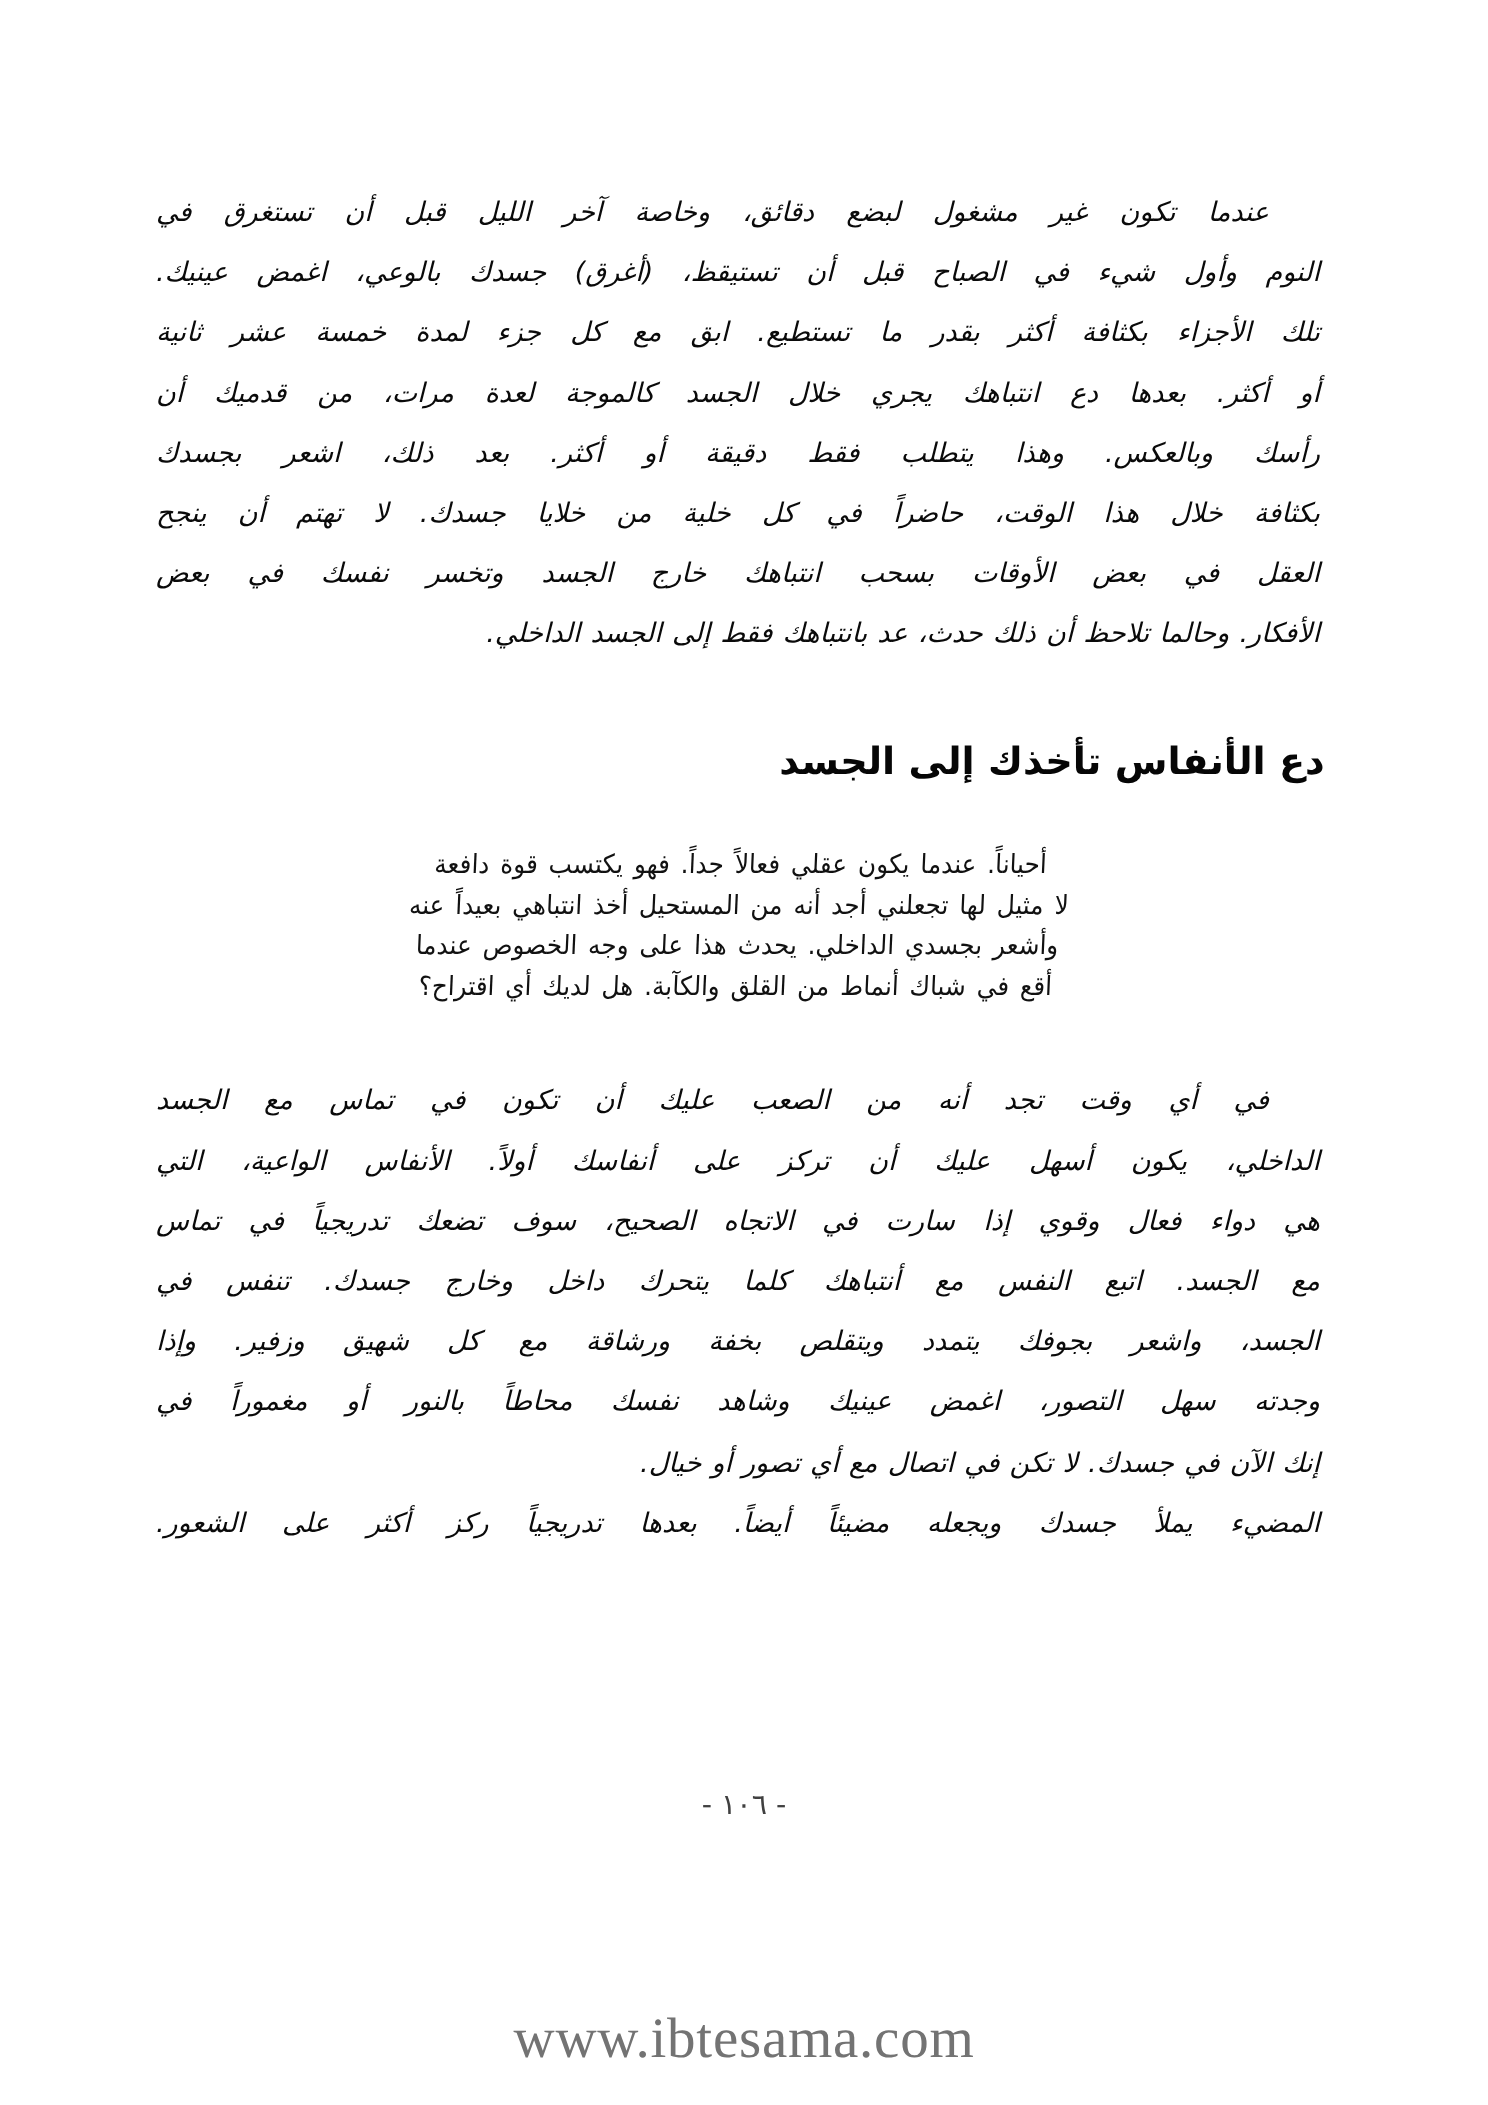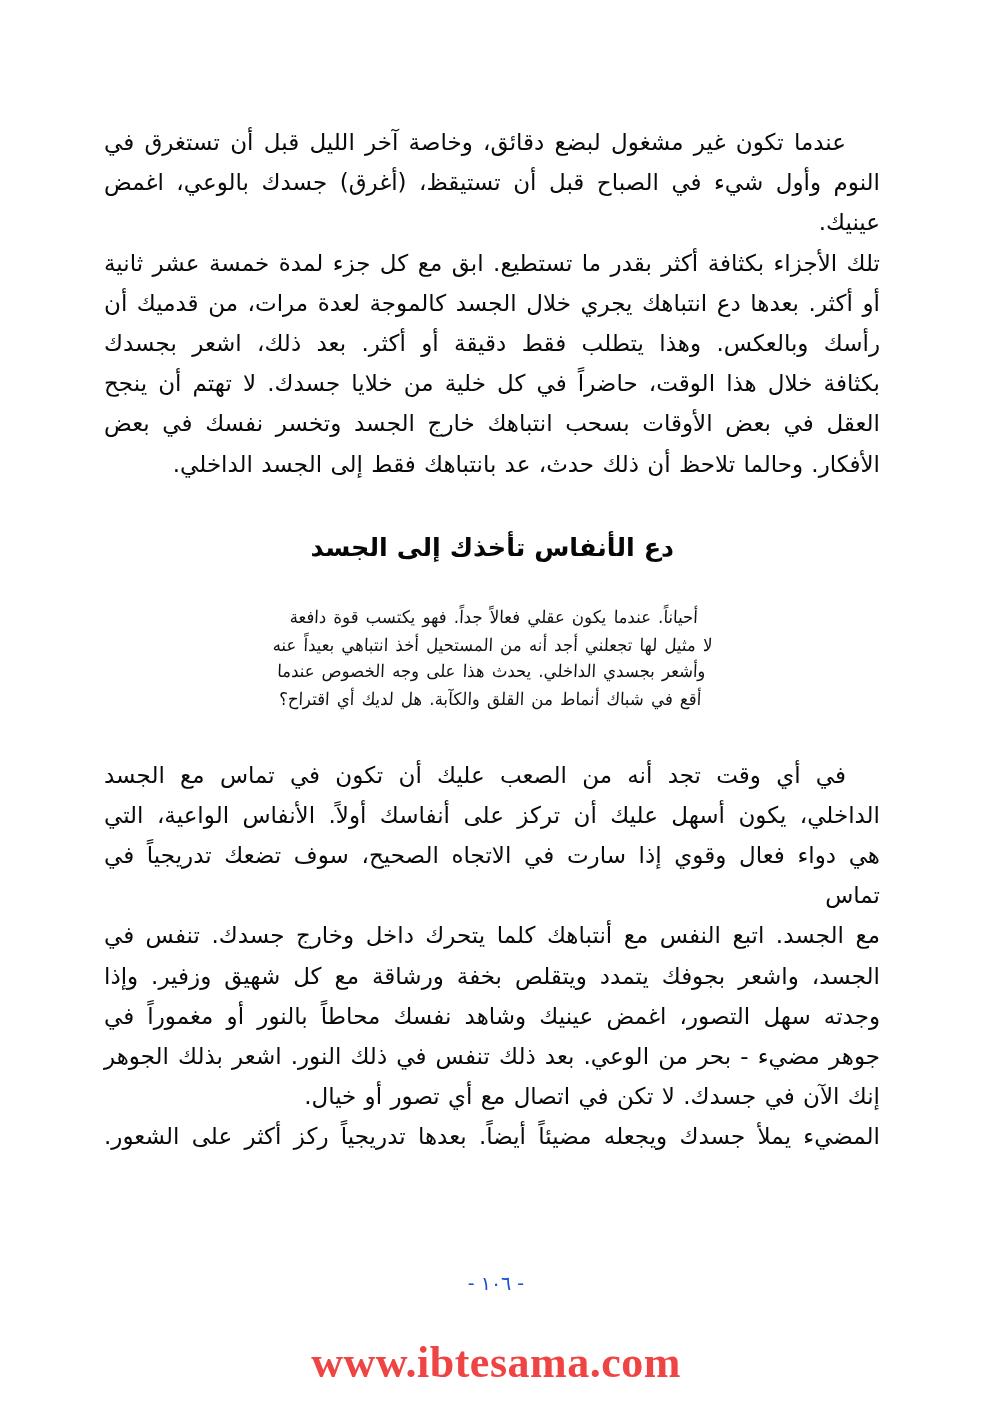--- a/index.html
+++ b/index.html
@@ -26,42 +26,43 @@
     right: 112px;
     left: 104px;
   }
 
   
   .para {
     direction: rtl;
     text-align: justify;
     text-align-last: justify;
     font-family: "DejaVu Sans", "Liberation Sans", sans-serif;
-    font-size: 23px;
+    font-size: 18px;
     line-height: 40.2px;
     letter-spacing: 0px;
     word-spacing: 1px;
     color: #0a0a0a;
     margin: 0;
+    font-style: italic;
   }
 
   .para.first-indent {
     text-indent: 34px;
   }
 
   
   .para-block > .para-last {
     text-align-last: right;
   }
 
   
   .heading-wrap {
     margin-top: 47px;
     margin-bottom: 0;
-    text-align: center;
+    text-align: right;
   }
 
   .heading {
     display: inline-block;
     direction: rtl;
     font-family: "DejaVu Sans", "Liberation Sans", sans-serif;
     font-size: 25px;
     font-weight: bold;
     line-height: 1.35;
     color: #060606;
@@ -94,44 +95,44 @@
     display: block;
     white-space: nowrap;
   }
 
   
   .gap-after-quote { height: 46px; }
 
   
   .page-number {
     position: absolute;
-    top: 1272px;
+    top: 1192px;
     left: 0;
     right: 0;
     text-align: center;
     direction: rtl;
     font-family: "DejaVu Sans", "Liberation Sans", sans-serif;
     font-size: 19px;
     letter-spacing: 2px;
-    color: #1d4ed8;
+    color: #404040;
   }
 
   
   .watermark {
     position: absolute;
     top: 1337px;
     left: 0;
     right: 0;
     text-align: center;
     direction: ltr;
     font-family: "Liberation Serif", "DejaVu Serif", serif;
-    font-size: 44px;
-    font-weight: 700;
+    font-size: 38px;
+    font-weight: 400;
     letter-spacing: 0.5px;
-    color: #ef4444;
+    color: #737373;
     user-select: none;
   }
 </style>
 </head>
 <body>
 
 <div class="page">
 
   <div class="content">
 
@@ -161,21 +162,20 @@
 
     <div class="gap-after-quote"></div>
 
     <div class="para-block">
       <p class="para first-indent">في أي وقت تجد أنه من الصعب عليك أن تكون في تماس مع الجسد</p>
       <p class="para">الداخلي، يكون أسهل عليك أن تركز على أنفاسك أولاً. الأنفاس الواعية، التي</p>
       <p class="para">هي دواء فعال وقوي إذا سارت في الاتجاه الصحيح، سوف تضعك تدريجياً في تماس</p>
       <p class="para">مع الجسد. اتبع النفس مع أنتباهك كلما يتحرك داخل وخارج جسدك. تنفس في</p>
       <p class="para">الجسد، واشعر بجوفك يتمدد ويتقلص بخفة ورشاقة مع كل شهيق وزفير. وإذا</p>
       <p class="para">وجدته سهل التصور، اغمض عينيك وشاهد نفسك محاطاً بالنور أو مغموراً في</p>
-      <p class="para">جوهر مضيء - بحر من الوعي. بعد ذلك تنفس في ذلك النور. اشعر بذلك الجوهر</p>
       <p class="para para-last">إنك الآن في جسدك. لا تكن في اتصال مع أي تصور أو خيال.</p>
       <p class="para">المضيء يملأ جسدك ويجعله مضيئاً أيضاً. بعدها تدريجياً ركز أكثر على الشعور.</p>
     </div>
 
   </div>
 
   <div class="page-number">- ١٠٦ -</div>
 
   <div class="watermark">www.ibtesama.com</div>
 

